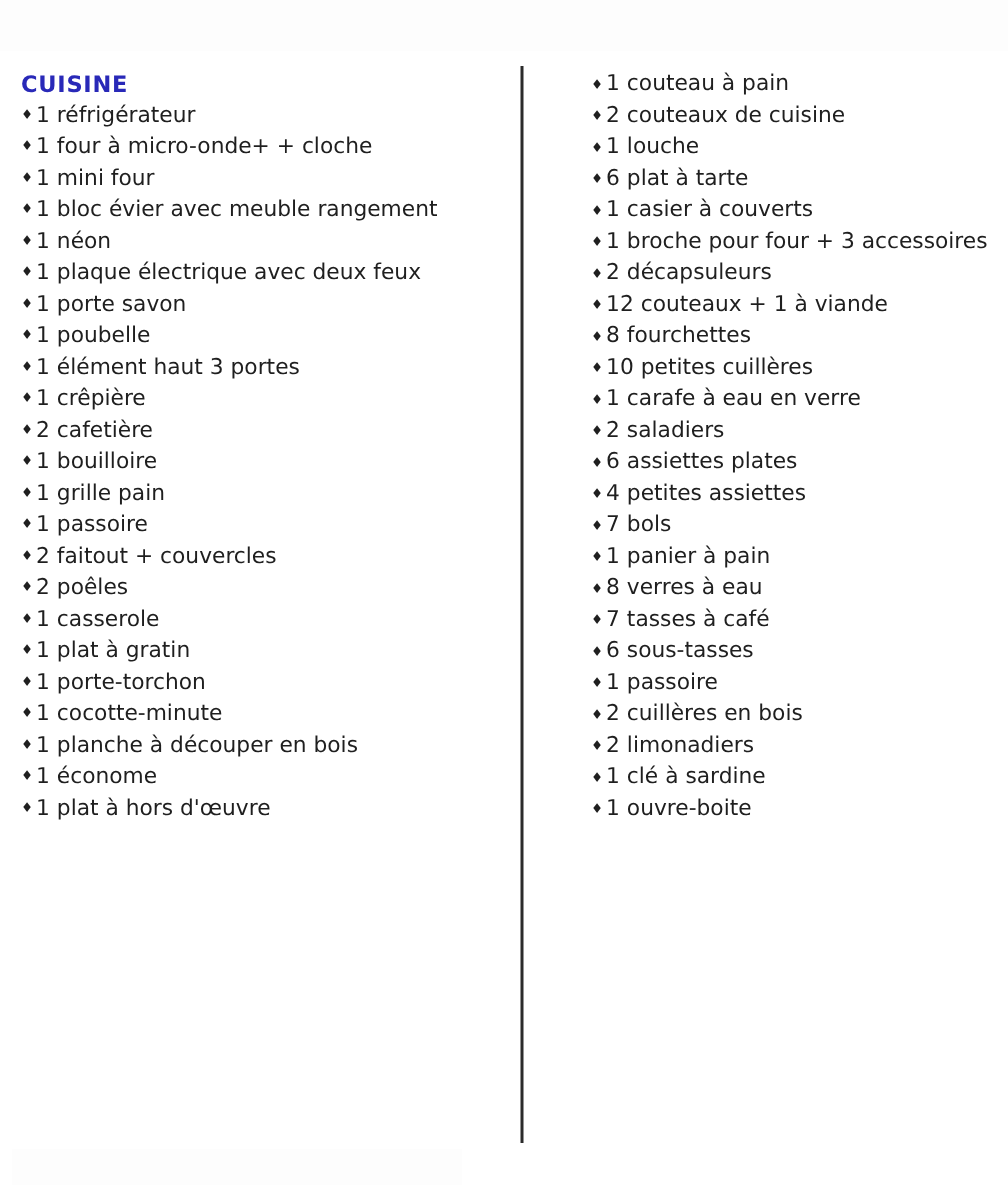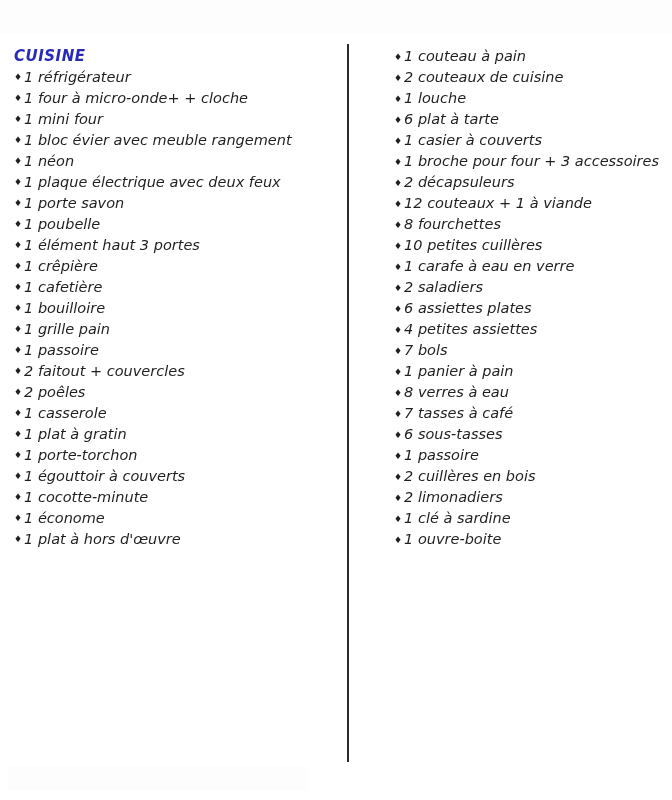--- a/index.html
+++ b/index.html
@@ -7,21 +7,20 @@
   body {
     background: var(--bg-color, #ffffff);
     font-family: "DejaVu Sans", "Liberation Sans", sans-serif;
     overflow: hidden;
   }
   .page {
     position: relative;
     width: 672px;
     height: 800px;
     background: var(--bg-color, #ffffff);
-    font-style: italic;
   }
   
   .scan-noise-top {
     position: absolute;
     left: 0; top: 0;
     width: 672px; height: 34px;
     background: #fdfdfd;
   }
   .scan-noise-bottom {
     position: absolute;
@@ -75,31 +74,31 @@
         <div class="item"><span class="bullet">♦</span><span>1 réfrigérateur</span></div>
         <div class="item"><span class="bullet">♦</span><span>1 four à micro-onde+ + cloche</span></div>
         <div class="item"><span class="bullet">♦</span><span>1 mini four</span></div>
         <div class="item"><span class="bullet">♦</span><span>1 bloc évier avec meuble rangement</span></div>
         <div class="item"><span class="bullet">♦</span><span>1 néon</span></div>
         <div class="item"><span class="bullet">♦</span><span>1 plaque électrique avec deux feux</span></div>
         <div class="item"><span class="bullet">♦</span><span>1 porte savon</span></div>
         <div class="item"><span class="bullet">♦</span><span>1 poubelle</span></div>
         <div class="item"><span class="bullet">♦</span><span>1 élément haut 3 portes</span></div>
         <div class="item"><span class="bullet">♦</span><span>1 crêpière</span></div>
-        <div class="item"><span class="bullet">♦</span><span>1 cafetière</span></div>
+        <div class="item"><span class="bullet">♦</span><span>2 cafetière</span></div>
         <div class="item"><span class="bullet">♦</span><span>1 bouilloire</span></div>
         <div class="item"><span class="bullet">♦</span><span>1 grille pain</span></div>
         <div class="item"><span class="bullet">♦</span><span>1 passoire</span></div>
         <div class="item"><span class="bullet">♦</span><span>2 faitout + couvercles</span></div>
         <div class="item"><span class="bullet">♦</span><span>2 poêles</span></div>
         <div class="item"><span class="bullet">♦</span><span>1 casserole</span></div>
         <div class="item"><span class="bullet">♦</span><span>1 plat à gratin</span></div>
         <div class="item"><span class="bullet">♦</span><span>1 porte-torchon</span></div>
-        <div class="item"><span class="bullet">♦</span><span>1 égouttoir à couverts</span></div>
         <div class="item"><span class="bullet">♦</span><span>1 cocotte-minute</span></div>
+        <div class="item"><span class="bullet">♦</span><span>1 planche à découper en bois</span></div>
         <div class="item"><span class="bullet">♦</span><span>1 économe</span></div>
         <div class="item"><span class="bullet">♦</span><span>1 plat à hors d'œuvre</span></div>
       </div>
   </div>
 
   <div class="divider"></div>
 
   <div class="col col-right">
     <div>
         <div class="item"><span class="bullet">♦</span><span>1 couteau à pain</span></div>

